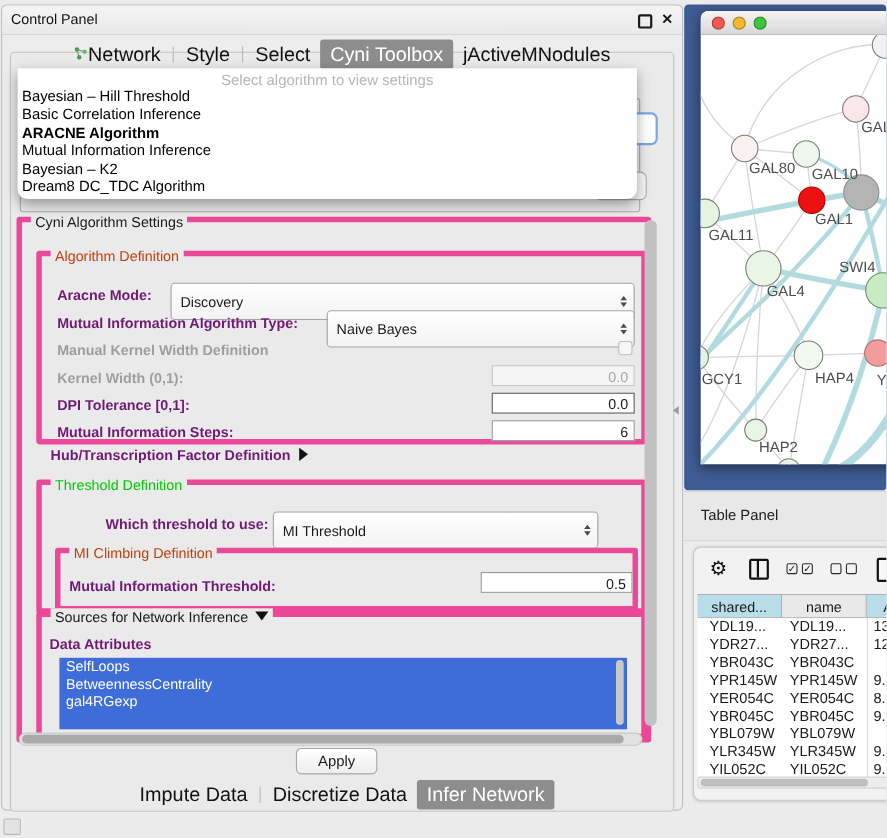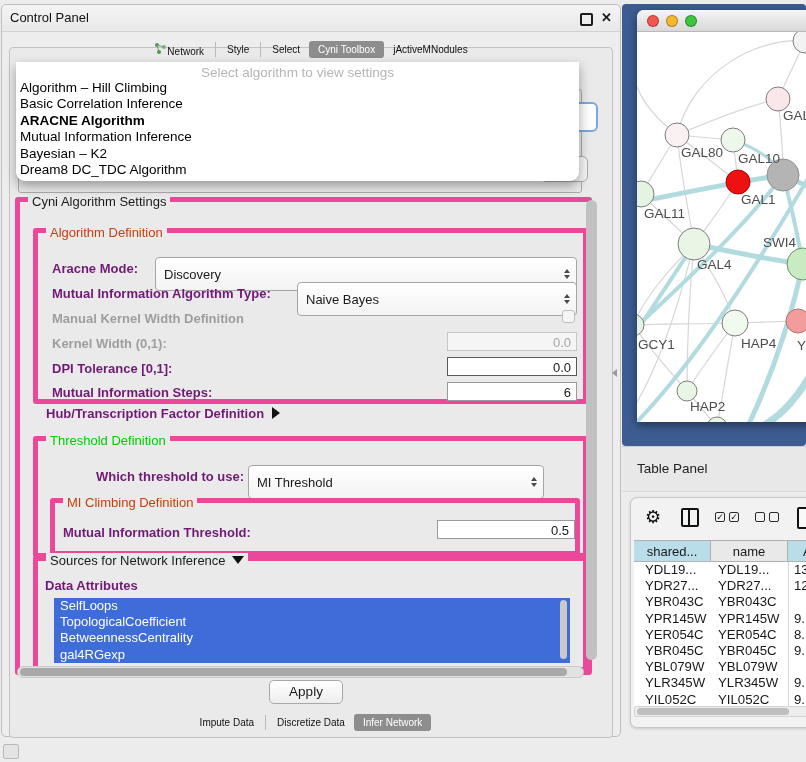--- a/index.html
+++ b/index.html
@@ -16,21 +16,21 @@
   #cp-float{right:27px;top:8px;width:9px;height:9px;border:2px solid #1a1a1a;border-radius:2px;}
   #cp-close{right:8px;top:5px;font-size:13px;font-weight:bold;color:#1a1a1a;cursor:default;}
 
   #cp-inner{left:7px;top:42px;width:602px;height:689px;border:1px solid #c3c3c3;
             border-radius:4px;background:#eaeaea;}
 
   
   .tabrow{left:0;width:618px;display:flex;justify-content:center;align-items:center;z-index:8;}
   #top-tabs{top:33px;height:23px;}
   #bottom-tabs{top:706px;height:23px;}
-  .tab{padding:3px 9px;font-size:10px;color:#111;display:flex;align-items:flex-end;gap:0;}
+  .tab{padding:3px 9px;font-size:18px;color:#111;display:flex;align-items:flex-start;gap:0;}
   .tab.selected{background:#8d8d8d;color:#fff;border-radius:3px;}
   .tabsep{width:1px;height:15px;background:#b9b9b9;margin:0 2px;}
 
   
   #algo-dropdown{left:14px;top:57px;width:563px;z-index:30;background:#ffffff;
                  border-radius:0 0 9px 9px;box-shadow:0 5px 12px rgba(0,0,0,.35);
                  padding-bottom:3px;}
   #algo-placeholder{text-align:center;color:#b5b5b5;font-size:13.5px;padding-top:3px;height:15px;}
   .dd-item{font-size:13.5px;line-height:16.4px;padding-left:4px;color:#000;}
   .dd-selected{font-weight:bold;}
@@ -178,21 +178,21 @@
         </span>
       </div>
 
     <div class="abs" id="hidden-groupbox"></div>
     <div class="abs" id="hidden-combo-focus"></div>
     <div class="abs" id="hidden-combo2"></div>
 
     <div class="abs" id="algo-dropdown">
       <div id="algo-placeholder">Select algorithm to view settings</div>
       <div id="algo-items">
-          <div class="dd-item">Algorithm – Hill Climbing</div>
+          <div class="dd-item">Bayesian – Hill Threshold</div>
           <div class="dd-item">Basic Correlation Inference</div>
           <div class="dd-item dd-selected">ARACNE Algorithm</div>
           <div class="dd-item">Mutual Information Inference</div>
           <div class="dd-item">Bayesian – K2</div>
           <div class="dd-item">Dream8 DC_TDC Algorithm</div>
         </div>
     </div>
 
     <div class="abs groupbox" id="settings-box">
       <span class="gb-title">Cyni Algorithm Settings</span>
@@ -253,21 +253,20 @@
           <div class="abs field" style="left:382px;top:17px;width:138px;">0.5</div>
         </div>
       </div>
 
       <div class="abs groupbox" style="left:13px;top:354px;width:545px;height:106px;">
         <span class="gb-title"><span>Sources for Network Inference</span><span class="tri-down"></span></span>
         <div class="abs lbl" style="left:7px;top:17px;">Data Attributes</div>
         <div class="abs" id="attr-list" style="left: 16px; top: 37px; width: 516px; height: 65px; background: rgb(62, 108, 216);">
 
         <div class="attr-item">SelfLoops</div>
-            <div class="attr-item">TopologicalCoefficient</div>
             <div class="attr-item">BetweennessCentrality</div>
             <div class="attr-item">gal4RGexp</div>
             <div id="attr-vthumb"></div>
           </div>
       </div>
     </div>
 
     <div class="abs" id="settings-vscroll">
       <div class="abs" id="settings-vthumb"></div>
     </div>

